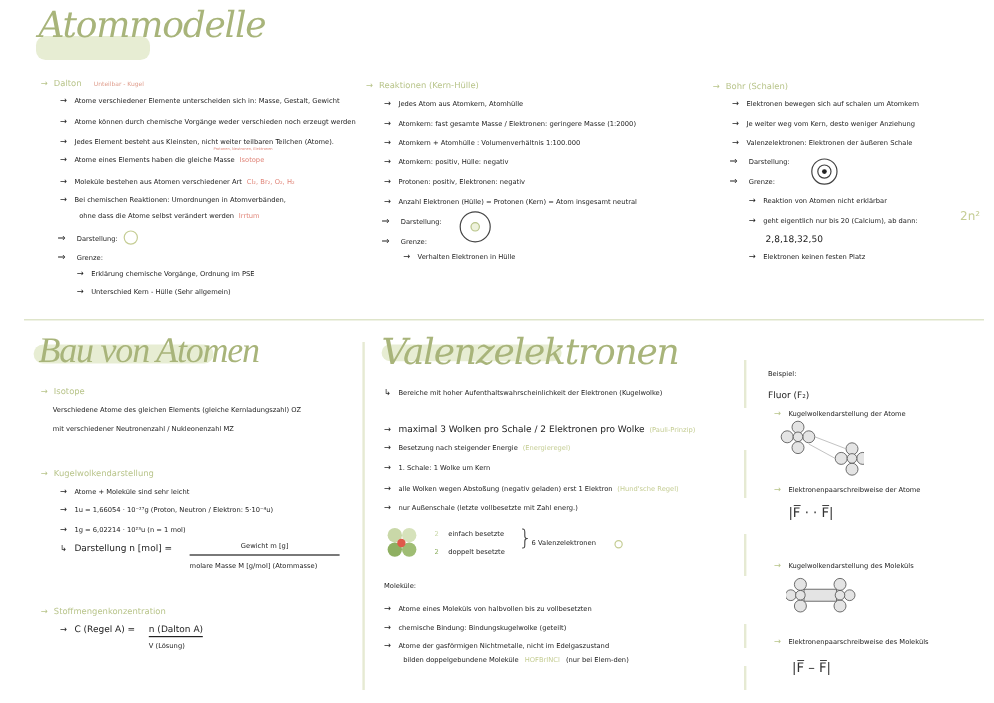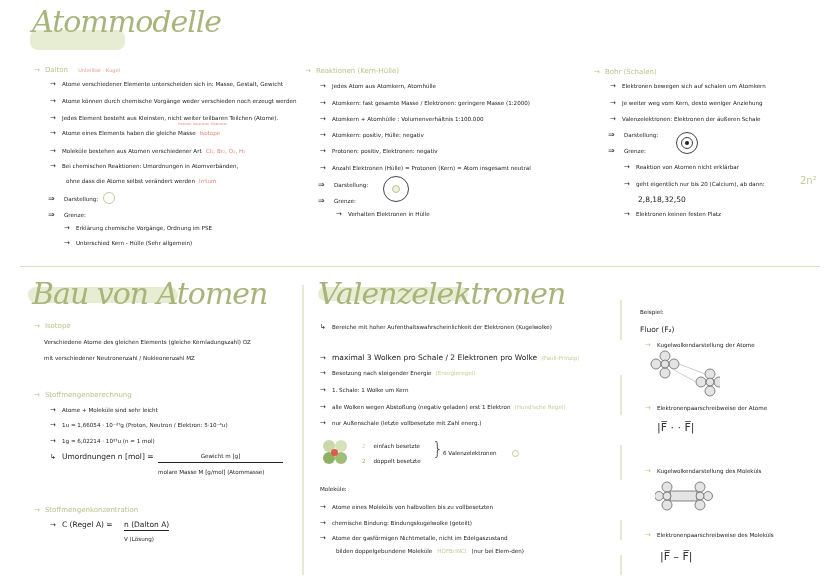--- a/index.html
+++ b/index.html
@@ -78,32 +78,32 @@
 
 <div class="hsep" style="left:20px;top:266px;width:800px;"></div>
 <div class="vsep" style="left:302px;top:285px;height:290px;"></div>
 <div class="vsep" style="left:620px;top:300px;height:40px;"></div>
 <div class="vsep" style="left:620px;top:375px;height:40px;"></div>
 <div class="vsep" style="left:620px;top:445px;height:35px;"></div>
 <div class="vsep" style="left:620px;top:520px;height:20px;"></div>
 <div class="vsep" style="left:620px;top:555px;height:20px;"></div>
 
 <div class="title-hl" style="left:28px;top:287px;width:150px;height:16px;"></div>
-<div class="abs title" style="left:32px;top:276px;"><span>Bau von Atomen</span></div>
+<div class="abs title" style="left:32px;top:276px;font-family:Liberation Serif, serif;"><span>Bau von Atomen</span></div>
 
 <div class="abs sec-head" style="left:34px;top:322px;"><span class="arr">→</span><span>Isotope</span></div>
 <div class="abs line" style="left:44px;top:340px;">Verschiedene Atome des gleichen Elements (gleiche Kernladungszahl) OZ</div>
 <div class="abs line" style="left:44px;top:356px;">mit verschiedener Neutronenzahl / Nukleonenzahl MZ</div>
 
-<div class="abs sec-head" style="left:34px;top:391px;"><span class="arr">→</span><span>Stoffmengenberechnung</span></div>
+<div class="abs sec-head" style="left:34px;top:391px;"><span class="arr">→</span><span>Kugelwolkendarstellung</span></div>
 <div class="abs line" style="left:50px;top:407px;"><span class="arr">→</span><span>Atome + Moleküle sind sehr leicht</span></div>
 <div class="abs line" style="left:50px;top:422px;"><span class="arr">→</span><span>1u = 1,66054 · 10⁻²⁷g (Proton, Neutron / Elektron: 5·10⁻⁴u)</span></div>
 <div class="abs line" style="left:50px;top:438px;"><span class="arr">→</span><span>1g = 6,02214 · 10²³u (n = 1 mol)</span></div>
 <div class="abs line big" style="left:50px;top:453px;">
-  <span class="arr">↳</span><span>Umordnungen n [mol] =</span>
+  <span class="arr">↳</span><span>Darstellung n [mol] =</span>
 </div>
 <div class="abs line" style="left:158px;top:454px;width:125px;text-align:center;border-bottom:0.8px solid #222;padding-bottom:2px;">Gewicht m [g]</div>
 <div class="abs line" style="left:158px;top:470px;">molare Masse M [g/mol] (Atommasse)</div>
 
 <div class="abs sec-head" style="left:34px;top:506px;"><span class="arr">→</span><span>Stoffmengenkonzentration</span></div>
 <div class="abs line big" style="left:50px;top:521px;"><span class="arr">→</span><span>C (Regel A) =</span></div>
 <div class="abs line big" style="left:124px;top:521px;border-bottom:0.8px solid #222;padding-bottom:1px;">n (Dalton A)</div>
 <div class="abs line" style="left:124px;top:537px;">V (Lösung)</div>
 
 <div class="title-hl" style="left:318px;top:287px;width:150px;height:14px;"></div>

